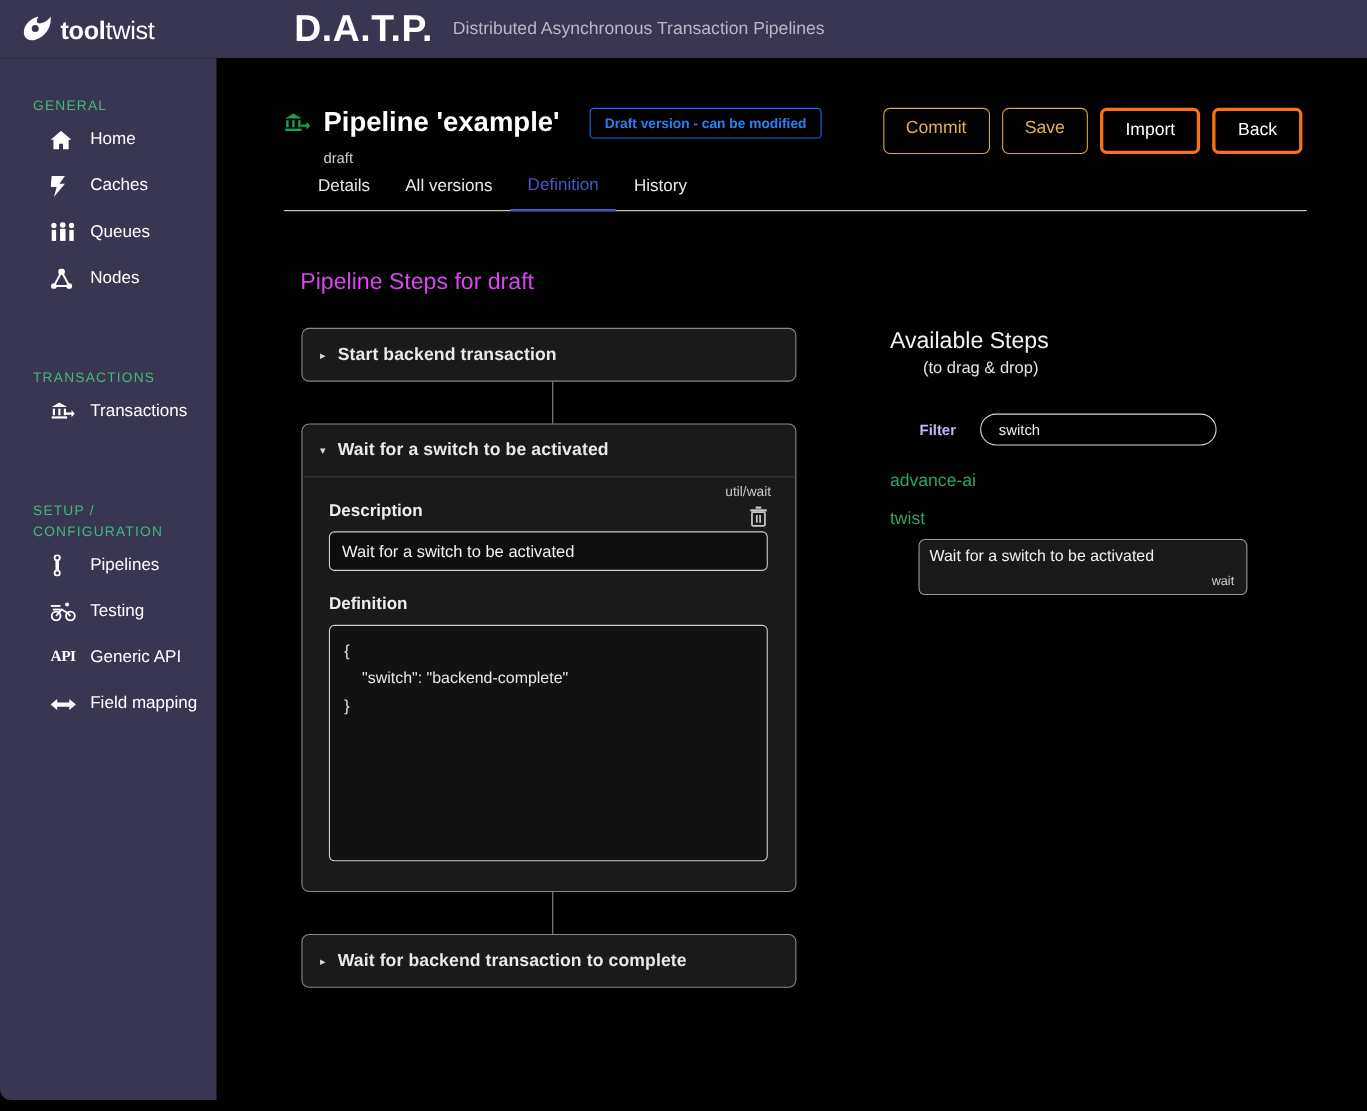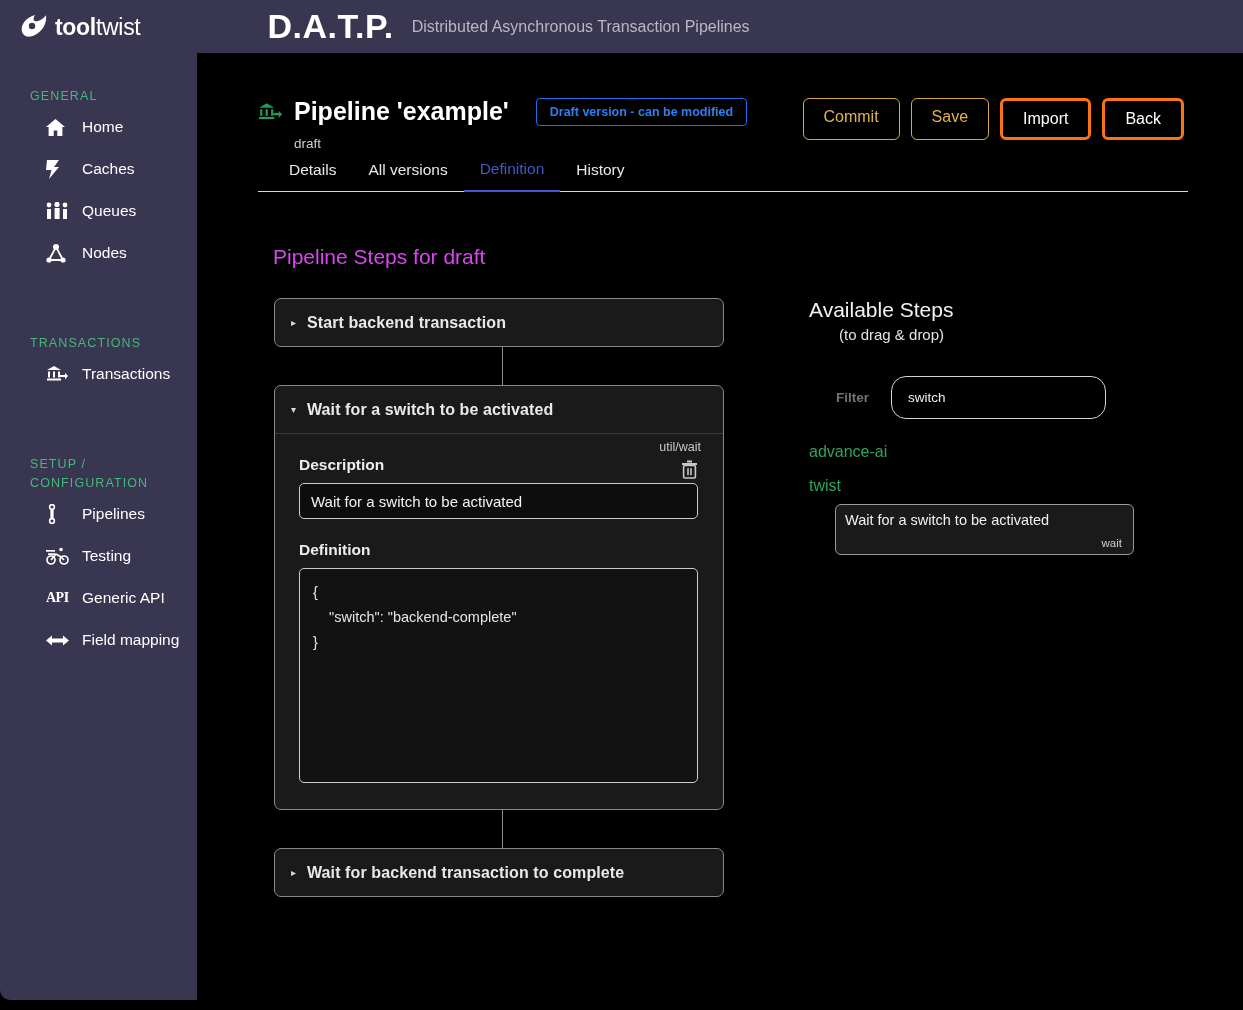--- a/index.html
+++ b/index.html
@@ -156,23 +156,23 @@
     font-family: "Liberation Sans", sans-serif;
     line-height: 1.72; white-space: pre; resize: none; overflow: hidden;
   }
 
   
   .avail { position: absolute; left: 612px; top: 245px; width: 360px; }
   .avail-head { display: flex; align-items: baseline; flex-wrap: wrap; width: 258px; }
   .avail-title { font-size: 21px; color: #f2f2f2; }
   .avail-note { font-size: 15px; color: #e4e4e4; margin-left: 30px; line-height: 26px; }
   .filter-row { display: flex; align-items: center; margin-top: 28px; margin-left: 27px; }
-  .filter-label { font-size: 13.5px; font-weight: 700; color: #737373; }
+  .filter-label { font-size: 13.5px; font-weight: 700; color: #c4b5fd; }
   .filter-input {
-    margin-left: 22px; width: 215px; height: 43px;
+    margin-left: 22px; width: 215px; height: 29px;
     background: #000000; border: 1px solid #d4d4d4; border-radius: 15px;
     color: #efefef; font-size: 13.5px; padding: 0 16px;
     font-family: "Liberation Sans", sans-serif;
   }
   .cat {
     font-size: 16px; color: #2fa360; margin-top: 16px; margin-left: 0px;
     cursor: pointer;
   }
   .cat.first { margin-top: 24px; }
   .avail-card {

